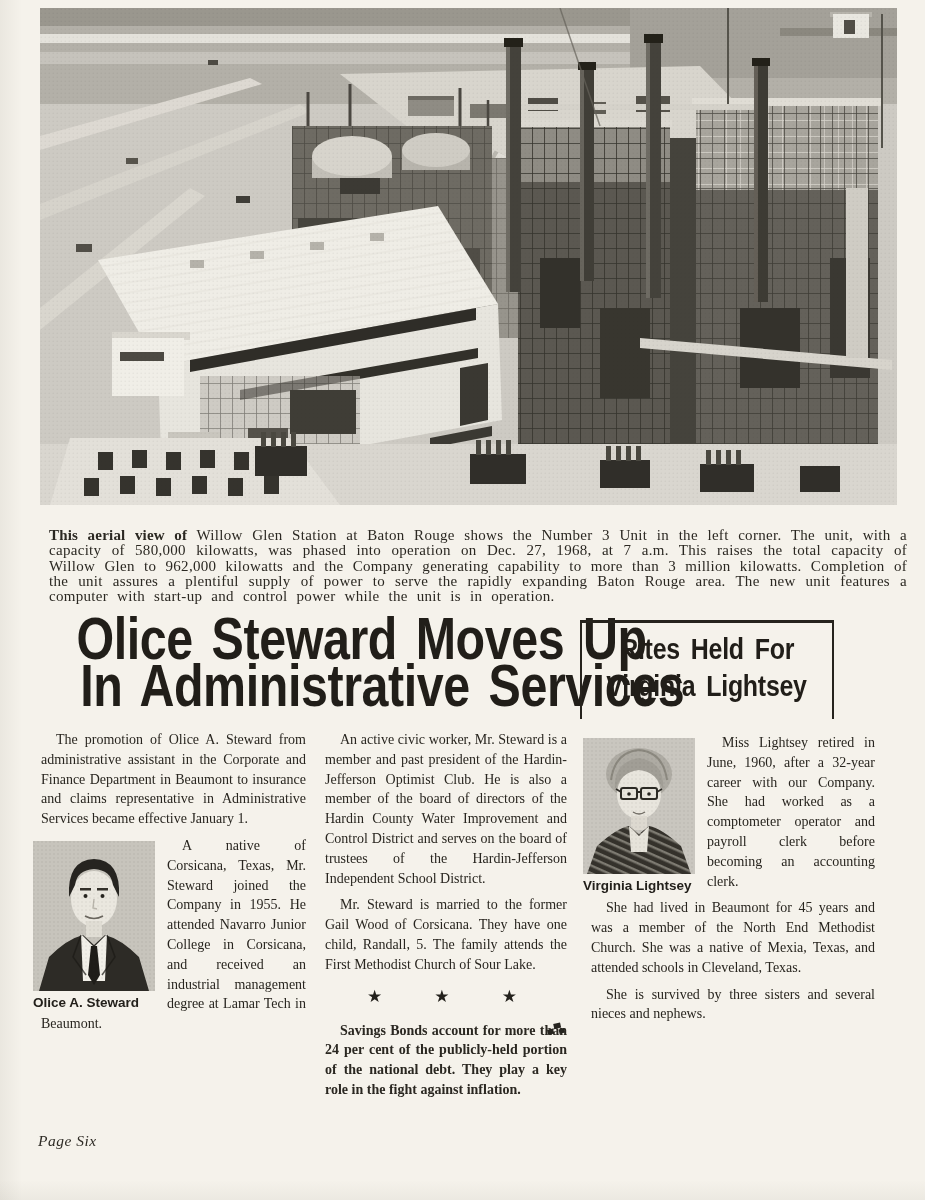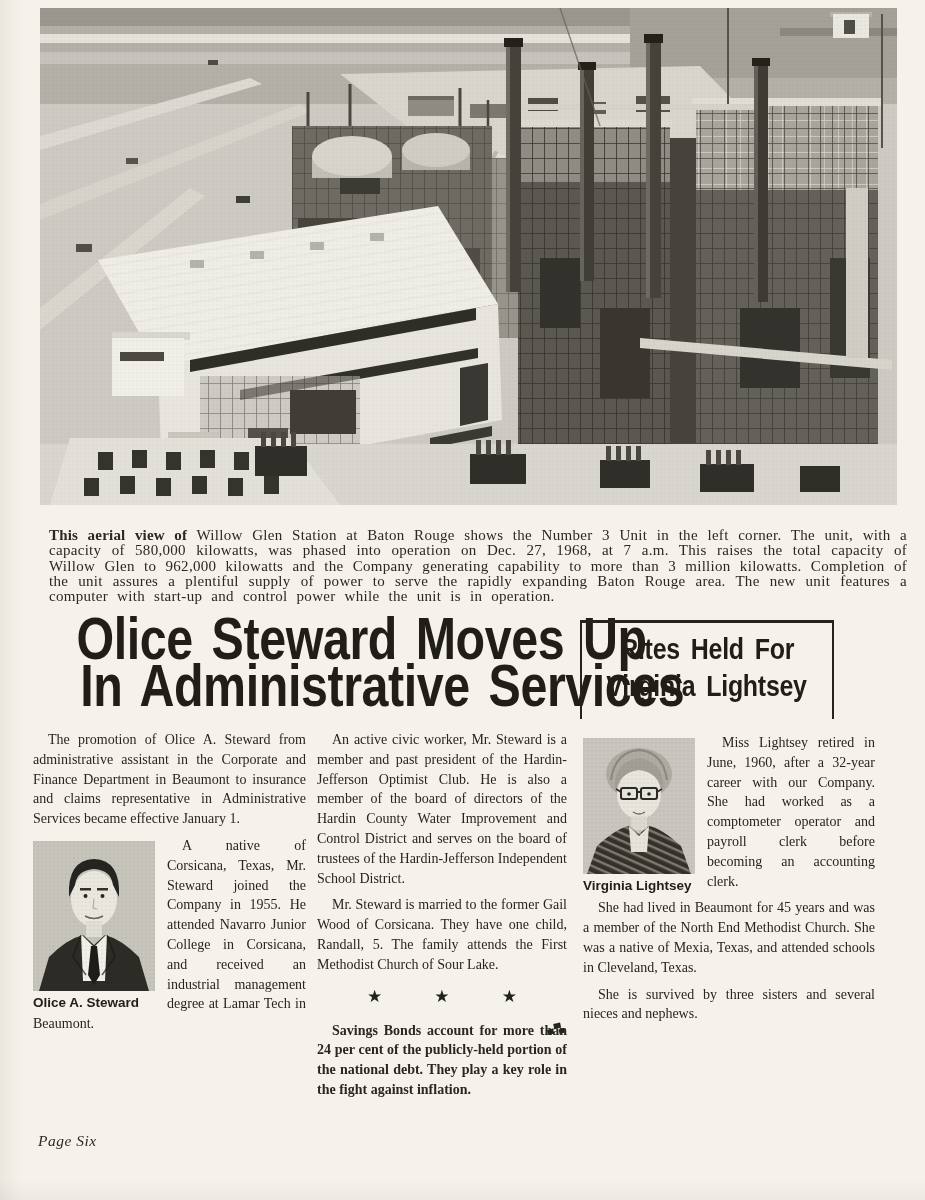--- a/index.html
+++ b/index.html
@@ -48,21 +48,21 @@
     border-top:3px solid #26231d;border-left:2.5px solid #26231d;border-right:2.5px solid #26231d;
     text-align:center;
     font-family:"Liberation Sans", sans-serif;
     font-weight:bold;color:#211e19;
     font-size:29px;line-height:37px;
     padding-top:8px;word-spacing:5px;letter-spacing:-.3px;
   }
   .rites-box .hl{display:inline-block;transform:scaleX(.86);transform-origin:50% 50%;white-space:nowrap;}
   
   .col{position:absolute;top:730px;font-size:14px;line-height:19.8px;text-align:justify;}
-  .col p{margin:0 0 7px 0;text-indent:15px;}
+  .col p{margin:0 0 7px 8px;text-indent:15px;}
   .col1{left:33px;width:273px;}
   .col2{left:317px;width:250px;}
   .col3{left:583px;width:292px;top:733px;}
   .float-photo{float:left;margin:5px 12px 2px 0;}
   .float-photo svg{display:block;background:#d6d3cb;}
   .pcaption{
     font-family:"Liberation Sans", sans-serif;font-weight:bold;
     font-size:13.5px;line-height:16px;margin-top:4px;color:#23201b;
     text-align:left;letter-spacing:0;
   }

